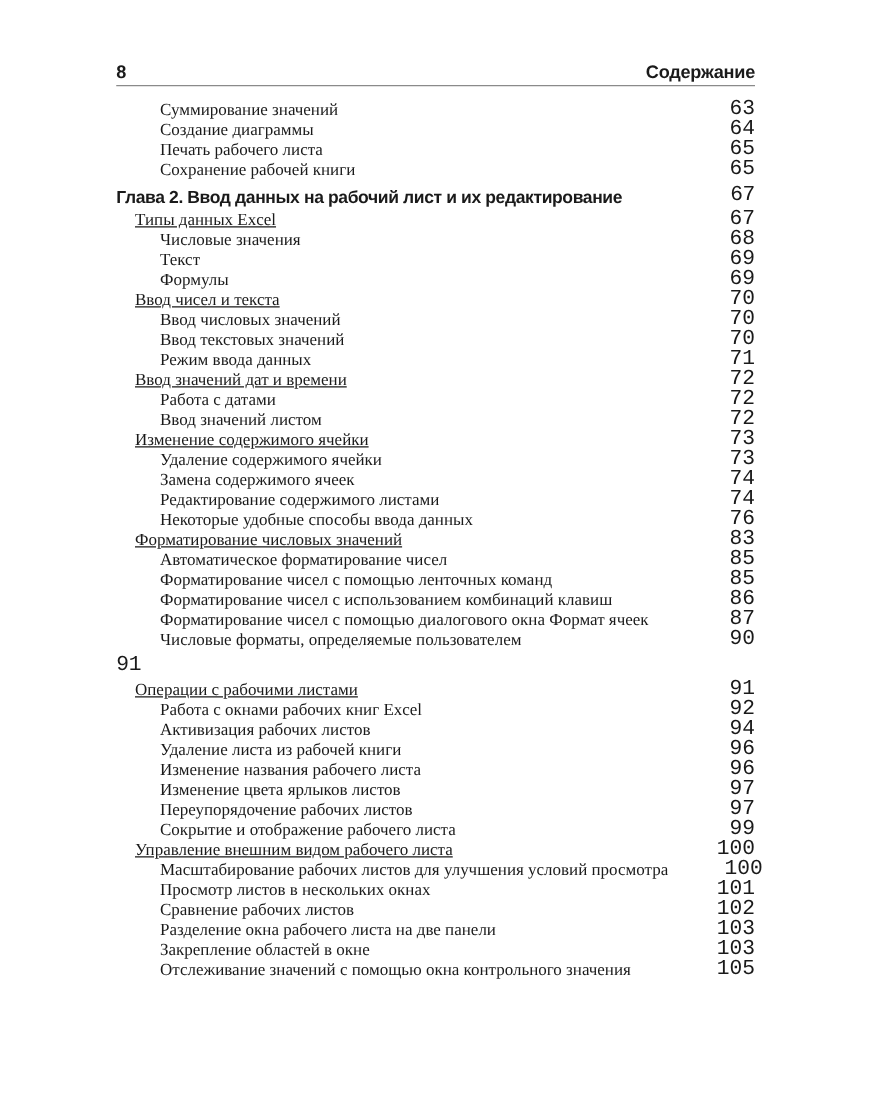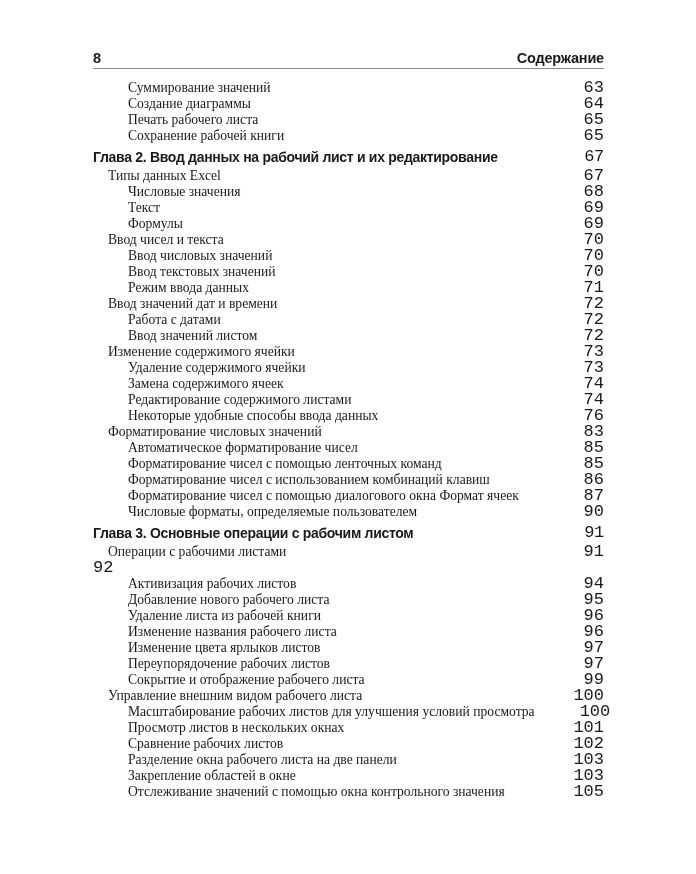--- a/index.html
+++ b/index.html
@@ -8,21 +8,21 @@
   .running-head { display: flex; justify-content: space-between; align-items: flex-end; height: 20px;
     font-family: "Liberation Sans", sans-serif; font-weight: bold; font-size: 14.5px; letter-spacing: -0.2px;
     padding-bottom: 2px; border-bottom: 1px solid #8a8a8a; }
   .toc { margin-top: 11px; }
   .row { display: flex; justify-content: space-between; align-items: flex-start; height: 16px; line-height: 16px;
     font-family: "Liberation Serif", serif; font-size: 13.6px; white-space: nowrap; gap: 45px; }
   .row .pg { font-family: Liberation Mono, monospace; font-size: 17px; }
   .lvl1 { font-family: "Liberation Sans", sans-serif; font-weight: bold; font-size: 14px; letter-spacing: -0.3px;
     height: 20px; line-height: 20px; margin-top: 3px; margin-bottom: 1px; }
   .lvl1 .pg { font-weight: normal; }
-  .lvl2 .txt { padding-left: 15px; }
+  .lvl2 .txt { padding-left: 15px; text-decoration: underline; }
   .lvl3 .txt { padding-left: 35px; }
   .gap-before { }
 </style>
 </head>
 <body>
 
 <div class="page">
   <div class="running-head">
     <span>8</span>
     <span>Содержание</span>
@@ -130,37 +130,33 @@
       </div>
       <div class="row lvl3">
         <span class="txt">Форматирование чисел с помощью диалогового окна Формат ячеек</span>
         <span class="pg">87</span>
       </div>
       <div class="row lvl3">
         <span class="txt">Числовые форматы, определяемые пользователем</span>
         <span class="pg">90</span>
       </div>
       <div class="row lvl1 gap-before">
-        <span class="txt">Глава 3. Основные операции с рабочим листом</span>
         <span class="pg">91</span>
       </div>
       <div class="row lvl2">
         <span class="txt">Операции с рабочими листами</span>
         <span class="pg">91</span>
       </div>
       <div class="row lvl3">
+        <span class="txt">Работа с окнами рабочих книг Excel</span>
         <span class="pg">92</span>
       </div>
       <div class="row lvl3">
         <span class="txt">Активизация рабочих листов</span>
         <span class="pg">94</span>
-      </div>
-      <div class="row lvl3">
-        <span class="txt">Добавление нового рабочего листа</span>
-        <span class="pg">95</span>
       </div>
       <div class="row lvl3">
         <span class="txt">Удаление листа из рабочей книги</span>
         <span class="pg">96</span>
       </div>
       <div class="row lvl3">
         <span class="txt">Изменение названия рабочего листа</span>
         <span class="pg">96</span>
       </div>
       <div class="row lvl3">

